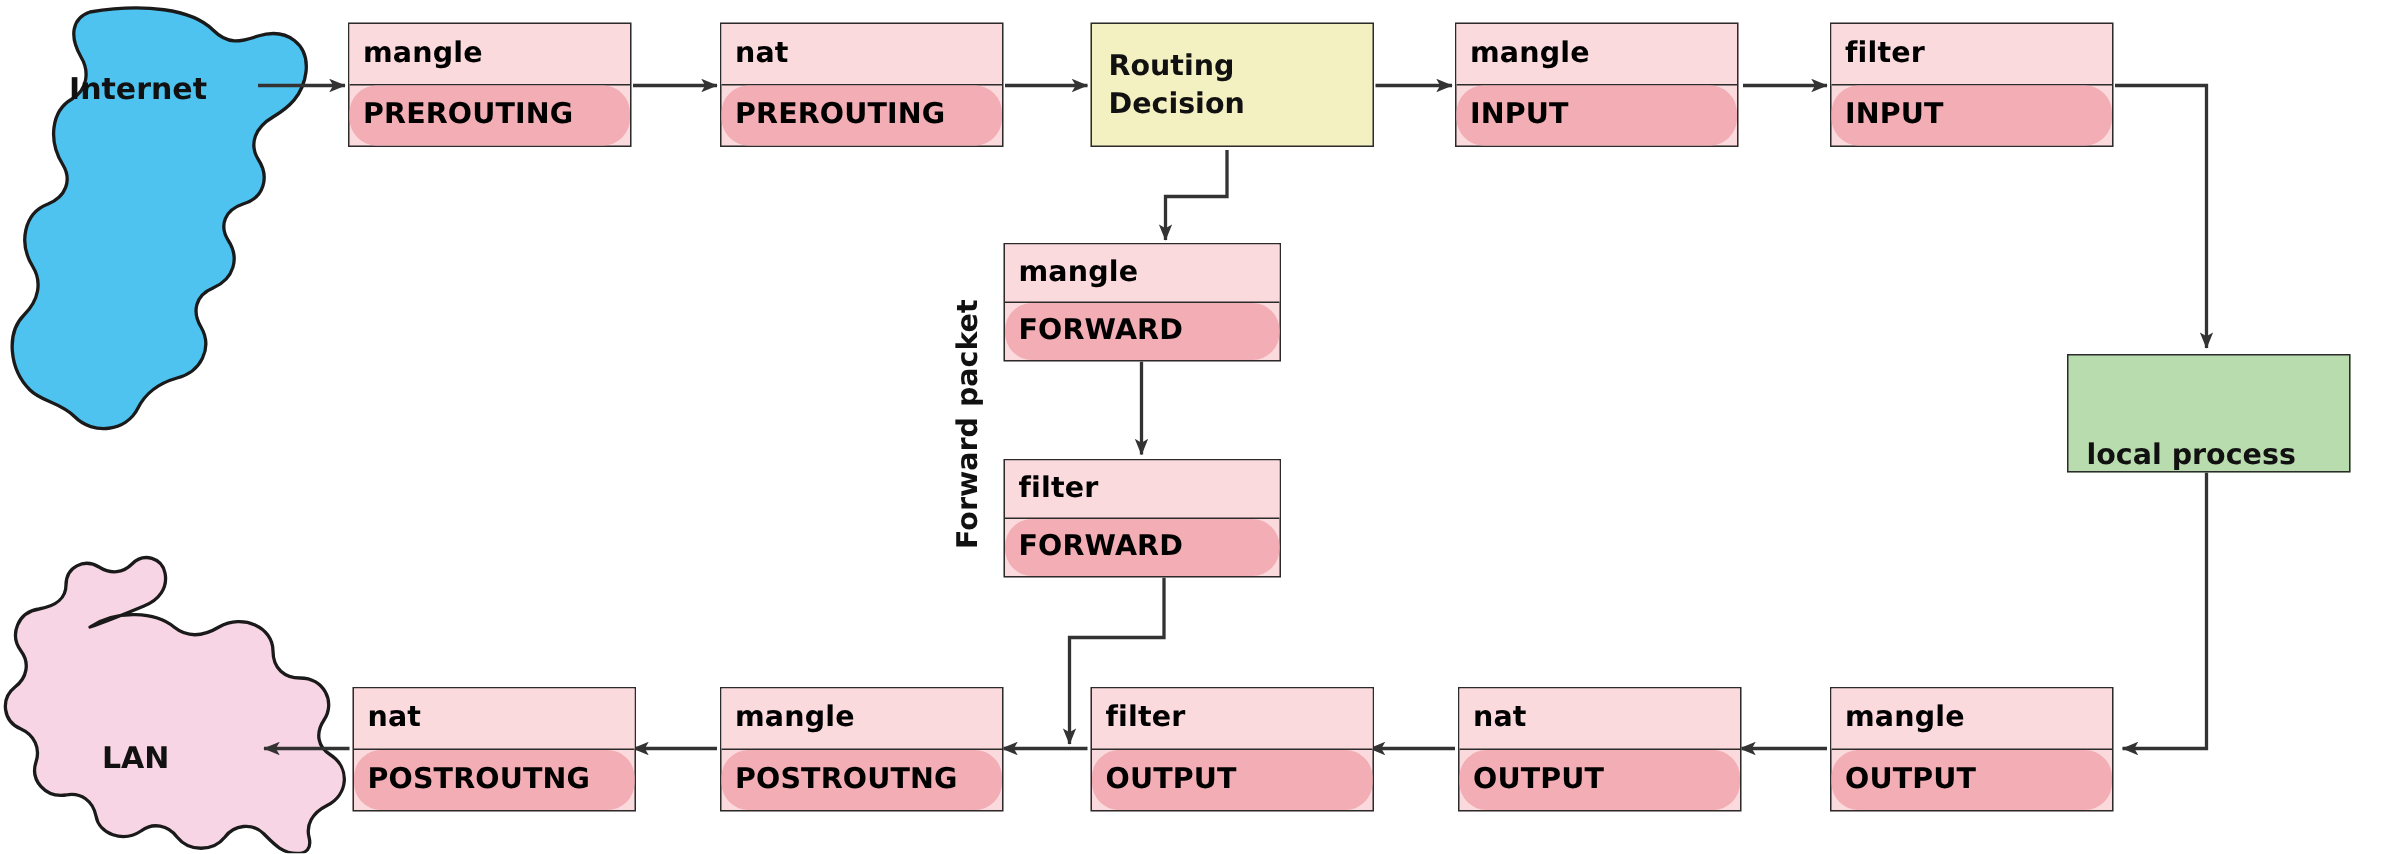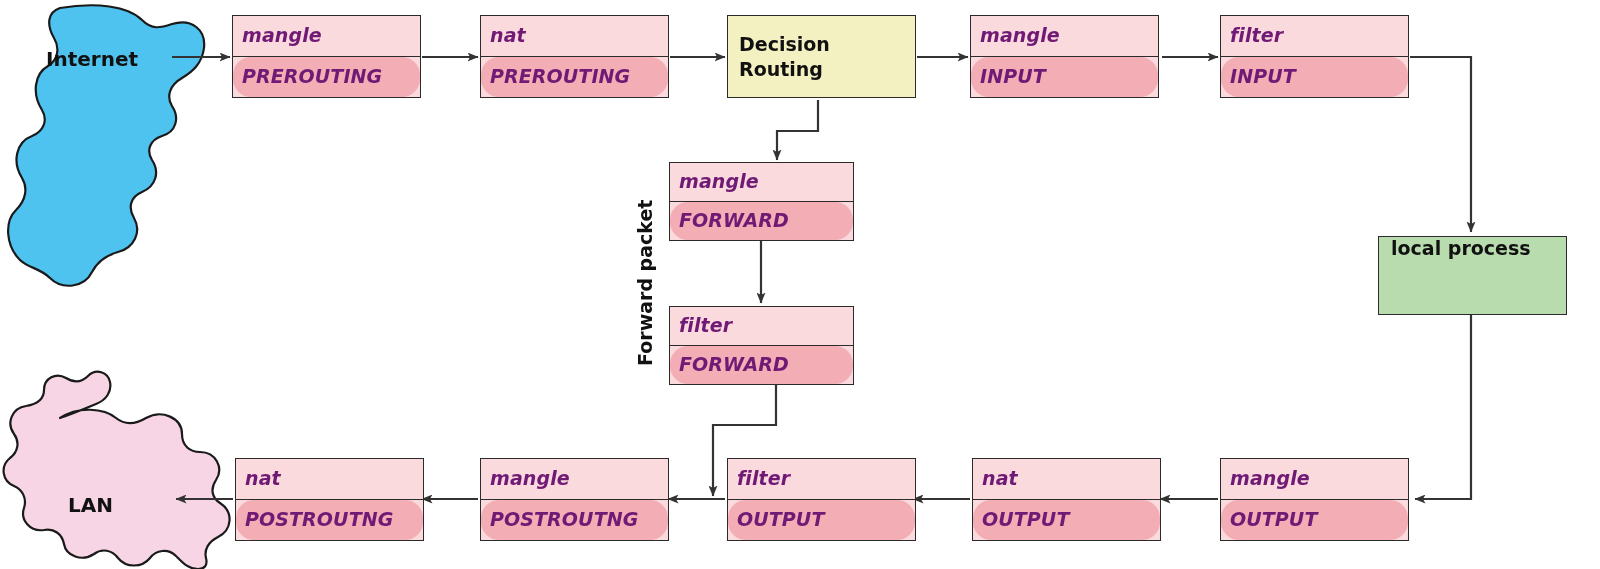--- a/index.html
+++ b/index.html
@@ -36,26 +36,25 @@
     background: #fbdade;
   }
   .chain-box .half {
     flex: 1 1 50%;
     display: flex;
     align-items: center;
     box-sizing: border-box;
     padding-left: 9px;
     font-size: 19px;
     font-weight: bold;
-    color: #701a75;
+    color: #000000;
     line-height: 1;
     letter-spacing: 0.1px;
     white-space: nowrap;
     overflow: hidden;
-    font-style: italic;
   }
   .chain-box .table-half {
     background: #fbdade;
     border-bottom: 1.4px solid #2b2b2b;
   }
   .chain-box .hook-half {
     background: #f3adb4;
     border-radius: 18px;
   }
   
@@ -73,21 +72,21 @@
     color: #111111;
     line-height: 1.28;
   }
   
   .process-box {
     position: absolute;
     box-sizing: border-box;
     border: 1.6px solid #2b2b2b;
     background: #b9dcae;
     display: flex;
-    align-items: flex-start;
+    align-items: flex-end;
     padding-left: 12px;
     font-size: 19px;
     font-weight: bold;
     color: #111111;
   }
   
   .blob-label {
     position: absolute;
     font-size: 20px;
     font-weight: bold;
@@ -178,22 +177,22 @@
     <div class="half table-half">mangle</div>
     <div class="half hook-half">PREROUTING</div>
   </div>
 
   <div class="chain-box" style="left:480px; top:15px; width:189px; height:83px;">
     <div class="half table-half">nat</div>
     <div class="half hook-half">PREROUTING</div>
   </div>
 
   <div class="decision-box" style="left:727px; top:15px; width:189px; height:83px;">
+    <div>Routing</div>
     <div>Decision</div>
-    <div>Routing</div>
   </div>
 
   <div class="chain-box" style="left:970px; top:15px; width:189px; height:83px;">
     <div class="half table-half">mangle</div>
     <div class="half hook-half">INPUT</div>
   </div>
 
   <div class="chain-box" style="left:1220px; top:15px; width:189px; height:83px;">
     <div class="half table-half">filter</div>
     <div class="half hook-half">INPUT</div>

